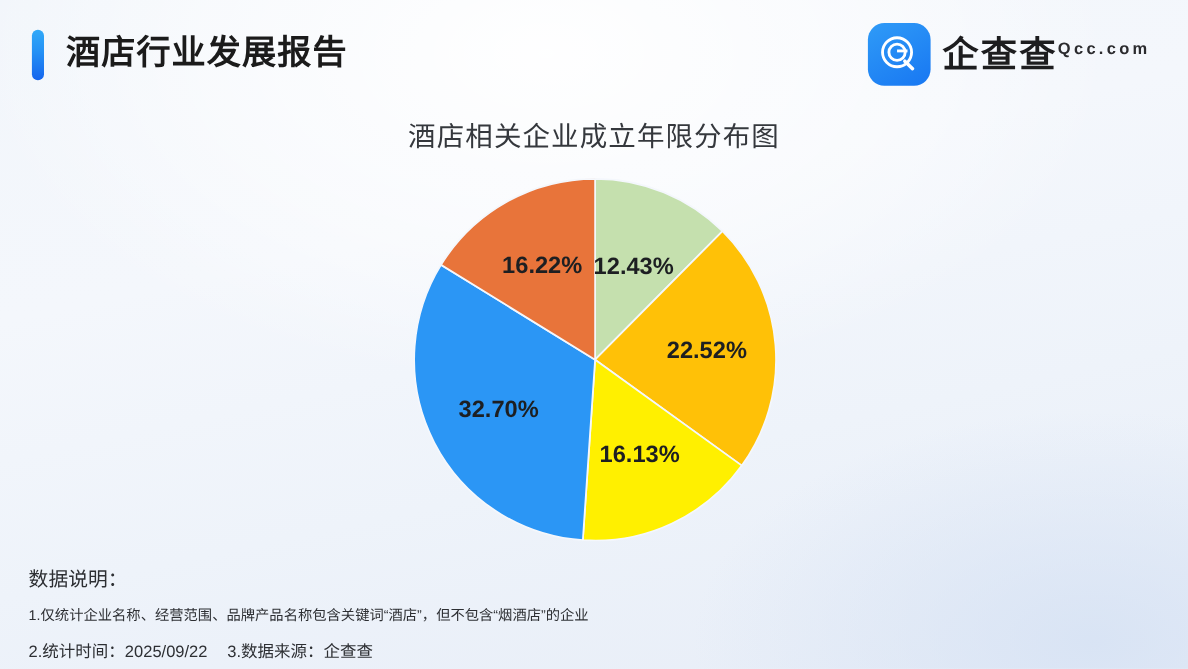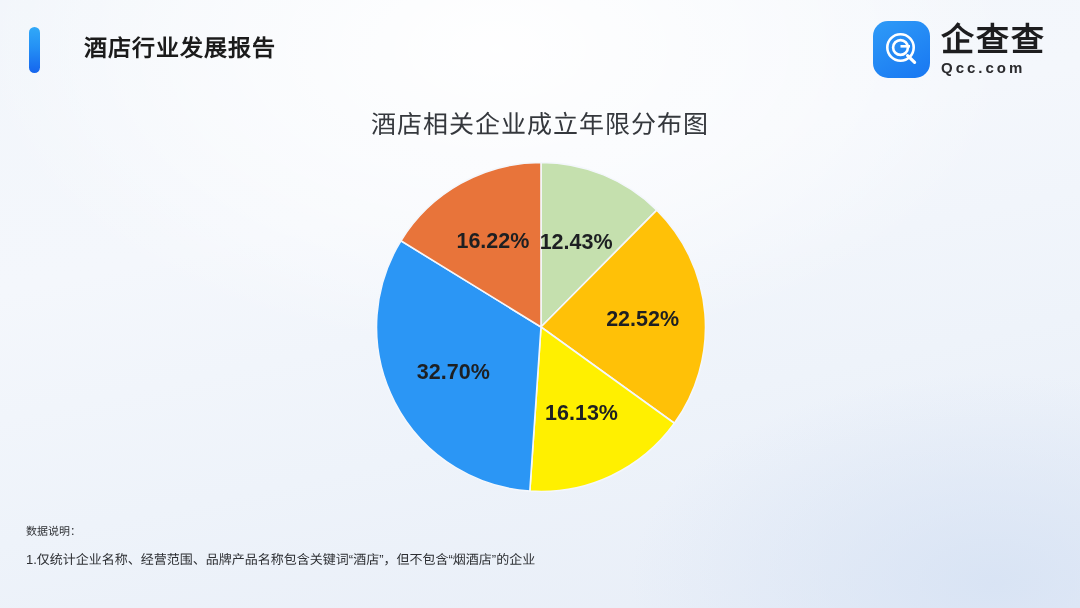--- a/index.html
+++ b/index.html
@@ -39,27 +39,26 @@
     top: 27px;
     width: 11px;
     height: 46px;
     border-radius: 6px;
     background: linear-gradient(180deg, #31a9f8 0%, #2490f5 45%, #1565ee 100%);
   }
   .page-title {
     position: absolute;
     left: 60px;
     top: 24px;
-    font-size: 23px;
+    font-size: 31px;
     font-weight: bold;
     color: #1b1b1b;
     letter-spacing: 1px;
     white-space: nowrap;
     line-height: 48px;
-    margin-left: 24px;
   }
 
   
   .logo {
     position: absolute;
     right: 34px;
     top: 19px;
     height: 60px;
     display: flex;
     align-items: center;
@@ -70,21 +69,21 @@
     height: 57px;
     border-radius: 15px;
     background: linear-gradient(150deg, #2f9bf7 0%, #1877f2 100%);
     display: flex;
     align-items: center;
     justify-content: center;
     flex: 0 0 auto;
   }
   .logo-text {
     display: flex;
-    flex-direction: column;
+    flex-direction: row;
     justify-content: center;
     line-height: 1;
   }
   .logo-cn {
     font-size: 33px;
     font-weight: bold;
     color: #1d1d1f;
     letter-spacing: 2px;
     white-space: nowrap;
   }
@@ -151,24 +150,23 @@
     font-size: 17px;
     color: #27292d;
     line-height: 1;
   }
 
   
   .footnote-label {
     position: absolute;
     left: 26px;
     top: 512px;
-    font-size: 11px;
+    font-size: 18px;
     color: #2d2f33;
     white-space: nowrap;
-    margin-top: 10px;
   }
   .footnote-line1 {
     position: absolute;
     left: 26px;
     top: 549px;
     font-size: 13px;
     color: #2d2f33;
     white-space: nowrap;
   }
   .footnote-line2 {
@@ -226,14 +224,19 @@
         <text x="77.3" y="217.2" text-anchor="middle" class="slice-label">32.70%</text>
         <text x="116.9" y="85.8" text-anchor="middle" class="slice-label">16.22%</text>
       </svg>
   </div>
 
 
   <div class="footnote-label">数据说明：</div>
 
   <div class="footnote-line1">1.仅统计企业名称、经营范围、品牌产品名称包含关键词“酒店”，但不包含“烟酒店”的企业</div>
 
+  <div class="footnote-line2">
+    <span>2.统计时间：2025/09/22</span>
+    <span class="footnote-gap"></span>
+    <span>3.数据来源：企查查</span>
+  </div>
 
 </div>
 
 </body></html>

